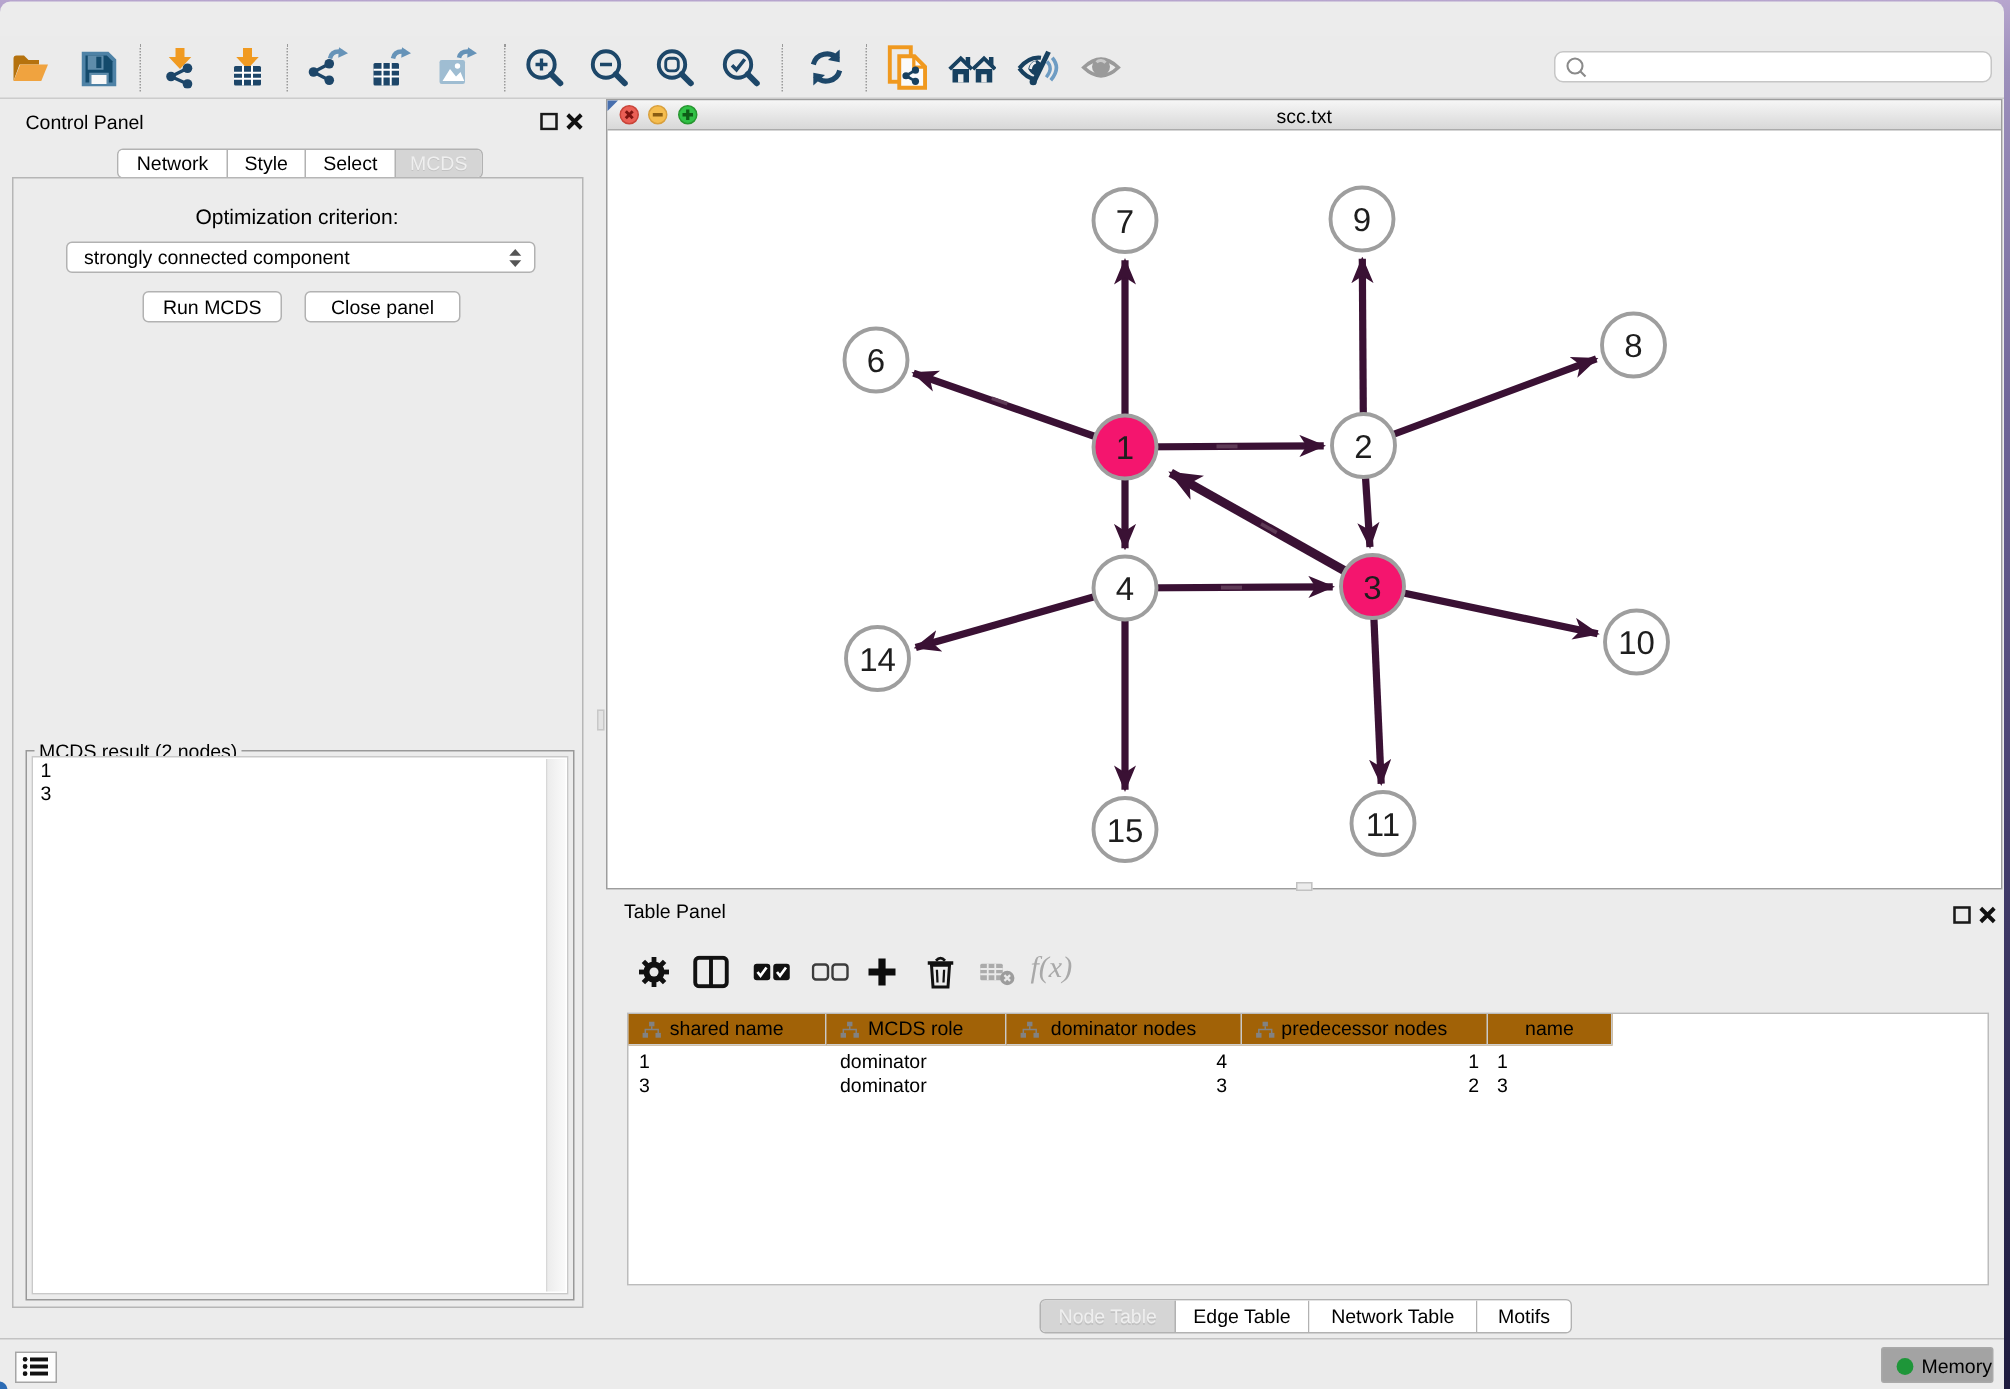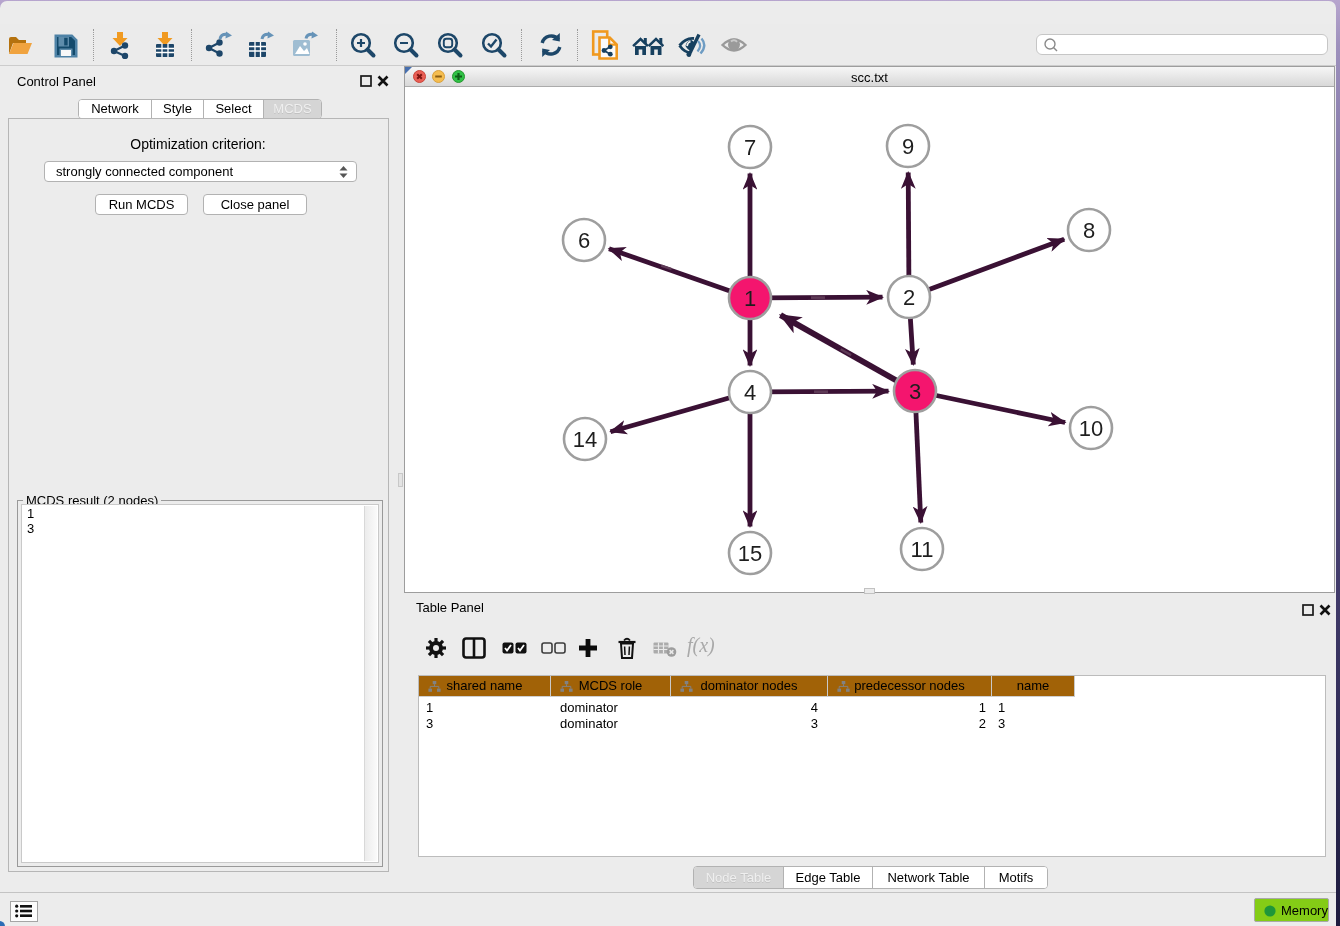--- a/index.html
+++ b/index.html
@@ -73,21 +73,21 @@
   font-size:13px; color:#000; text-align:center; line-height:20px; }
 .trow { position:absolute; font-size:13px; color:#000; height:16px; line-height:16px; }
 .btabs { position:absolute; left:289px; top:272px; height:23px; }
 .btabs .tab { line-height:21px; }
 
 .status { position:absolute; left:0; top:891px; width:1336px; height:35px;
   background:#ececec; border-top:1px solid #c3c3c3; }
 .listbtn { position:absolute; left:10px; top:8px; width:28px; height:21px;
   background:#fdfdfd; border:1px solid #a5a5a5; }
 .membtn { position:absolute; left:1254px; top:5px; width:75px; height:24px;
-  background:#84cc16; border:1px solid #a9a9a9; border-radius:2px;
+  background:#a3a3a3; border:1px solid #a9a9a9; border-radius:2px;
   font-size:13px; color:#000; }
 </style>
 </head>
 <body>
 <div class="win">
 
 
 <div class="toolbar" id="toolbar">
   <div class="sep" style="left:93px;"></div>
   <div class="sep" style="left:191px;"></div>

